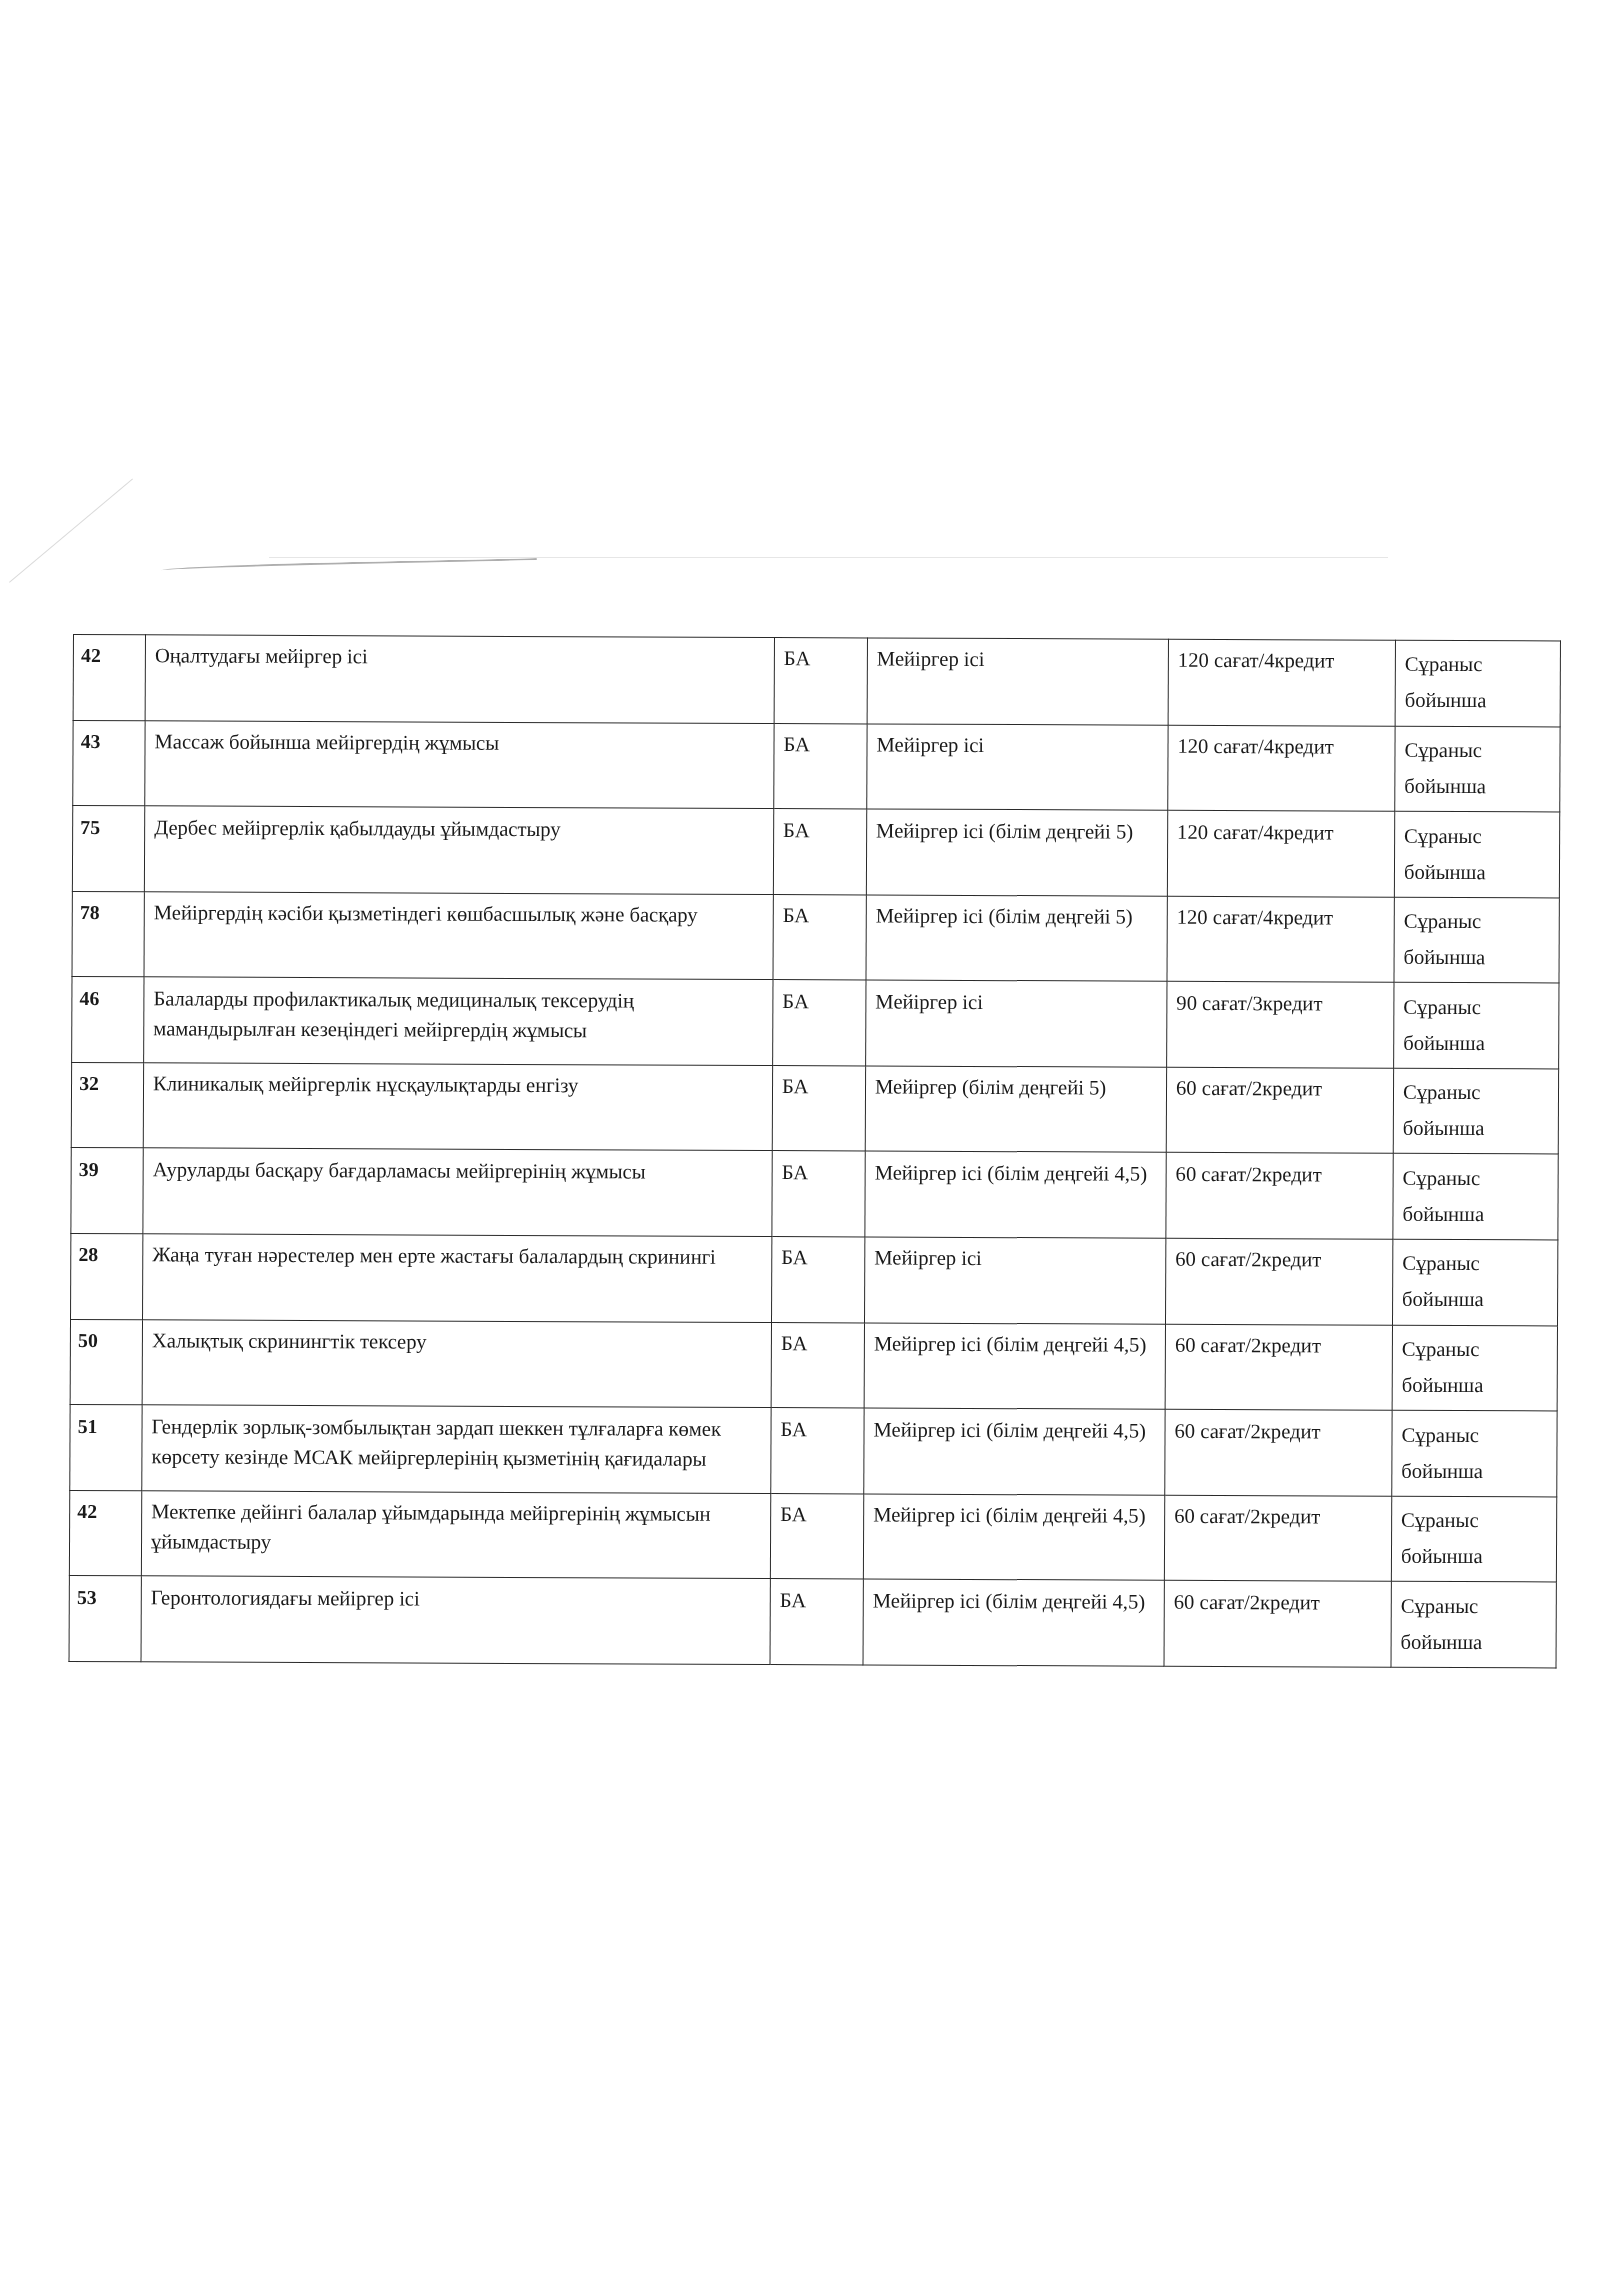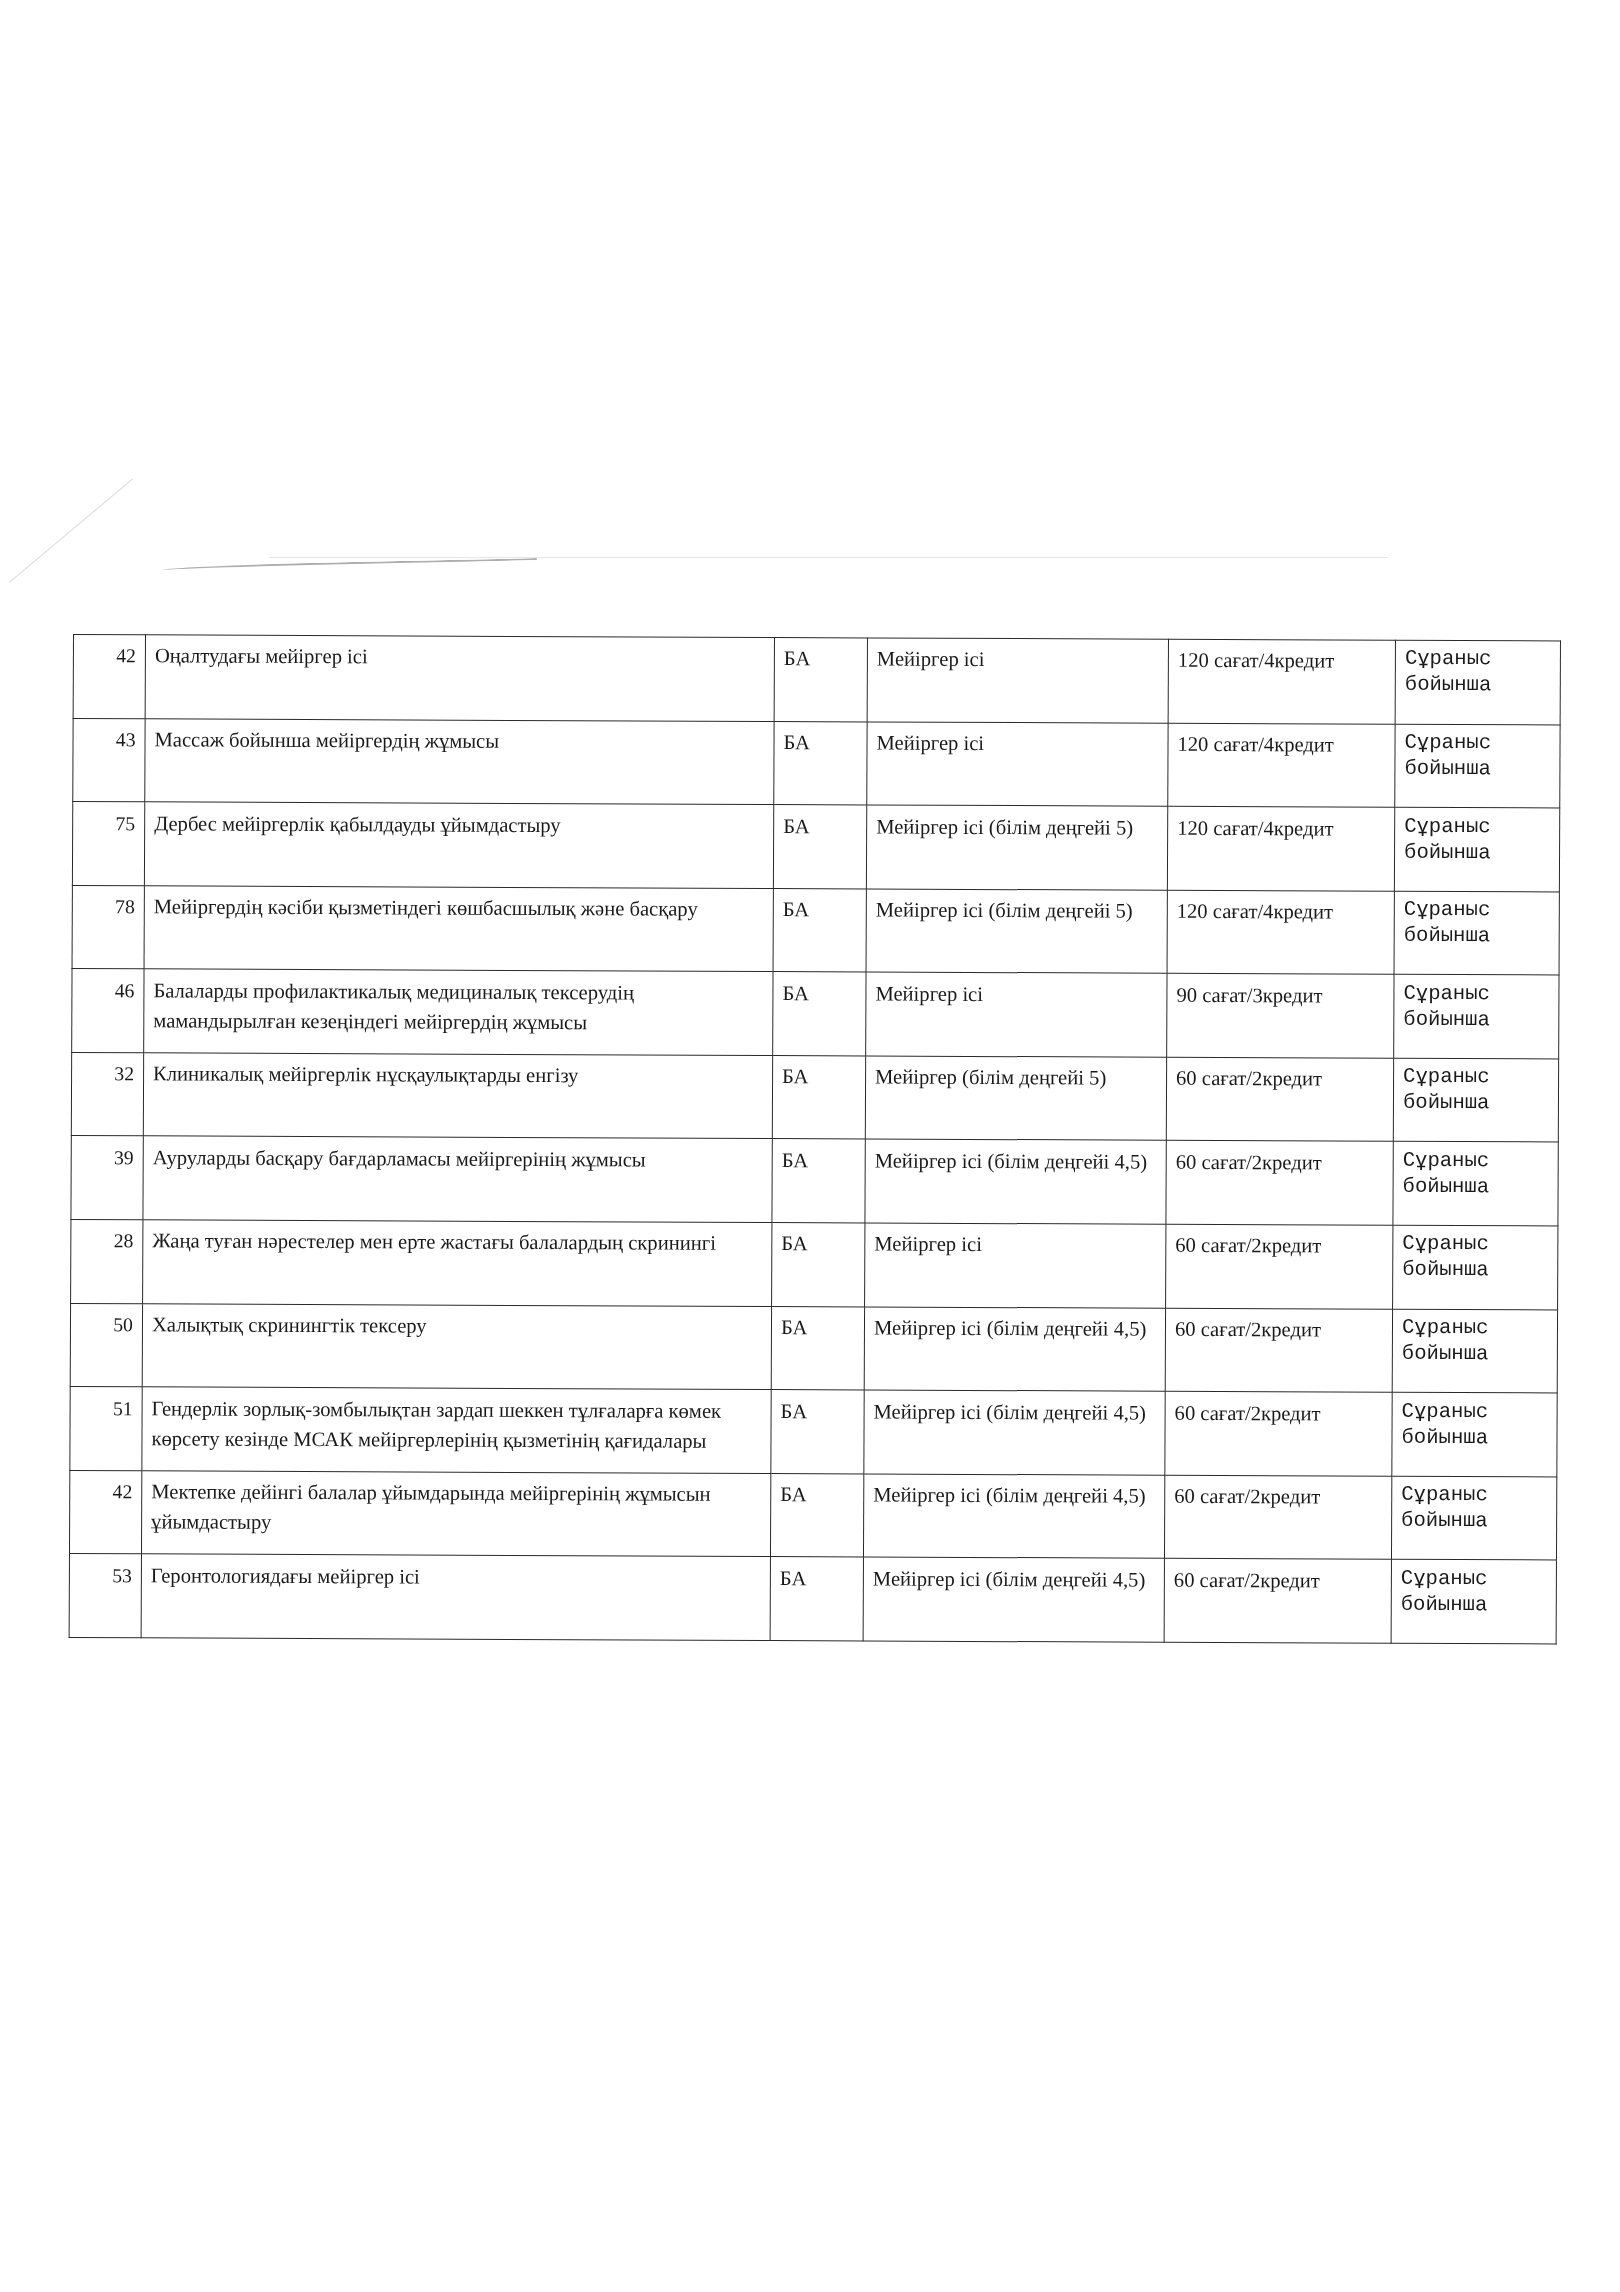--- a/index.html
+++ b/index.html
@@ -23,22 +23,22 @@
   .doc-table {
     position: absolute; left: 73px; top: 634px; width: 1487px;
     border-collapse: collapse; table-layout: fixed;
     transform: rotate(0.25deg); transform-origin: left top;
   }
   .doc-table td {
     border: 1.8px solid #2a2a2a; vertical-align: top;
     font-size: 20.6px; line-height: 30px; padding: 5.4px 9px 7.2px 9px;
     height: 70px;
   }
-  .doc-table td.num { font-weight: normal; font-size: 19.7px; padding-left: 7.2px; text-align: right; }
-  .doc-table td.req { line-height: 26px; font-family: Liberation Mono, monospace; }
+  .doc-table td.num { font-weight: bold; font-size: 19.7px; padding-left: 7.2px; }
+  .doc-table td.req { line-height: 36px; }
   col.c-num { width: 72px; }
   col.c-title { width: 629px; }
   col.c-type { width: 93px; }
   col.c-spec { width: 301px; }
   col.c-dur { width: 227px; }
   col.c-req { width: 165px; }
 </style>
 </head>
 <body>
 

